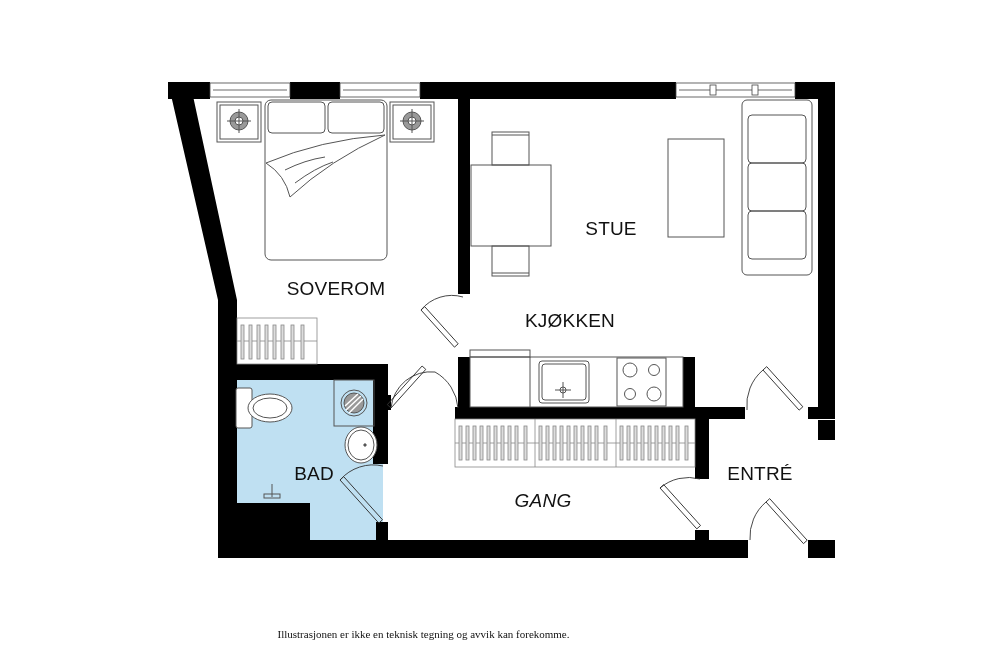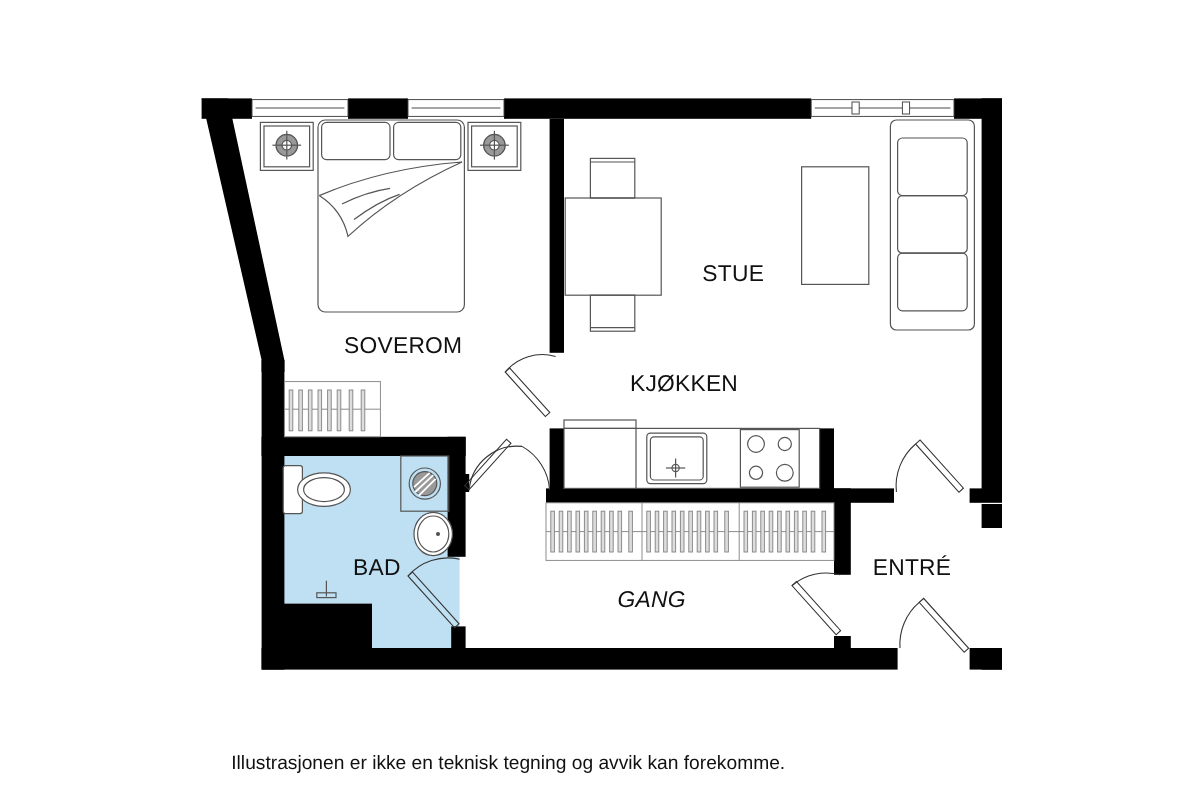--- a/index.html
+++ b/index.html
@@ -1,19 +1,19 @@
 <!DOCTYPE html>
 <html><head>
 <meta charset="utf-8">
 <style>
   html, body { margin:0; padding:0; background:#ffffff; }
   body { width:1000px; height:667px; position:relative; overflow:hidden; font-family:"Liberation Sans", sans-serif; }
   #plan { position:absolute; left:0; top:0; width:1000px; height:667px; }
   .room-label { position:absolute; font-family:"Liberation Sans", sans-serif; font-size:19px; color:#111; letter-spacing:0.2px; transform:translate(-50%,-50%); white-space:nowrap; }
-  .disclaimer { position:absolute; left:0; width:847px; top:628px; text-align:center; font-family:Liberation Sans, sans-serif; font-size:16px; color:#111; }
+  .disclaimer { position:absolute; left:0; width:847px; top:628px; text-align:center; font-family:Liberation Serif, serif; font-size:11px; color:#111; }
 </style>
 </head>
 <body>
 
 <svg id="plan" viewBox="0 0 1000 667" xmlns="http://www.w3.org/2000/svg">
 
   <polygon points="235,380 383,380 383,540 310,540 310,503 235,503" fill="#bfe0f2"></polygon>
 
   <g fill="#000">
 

